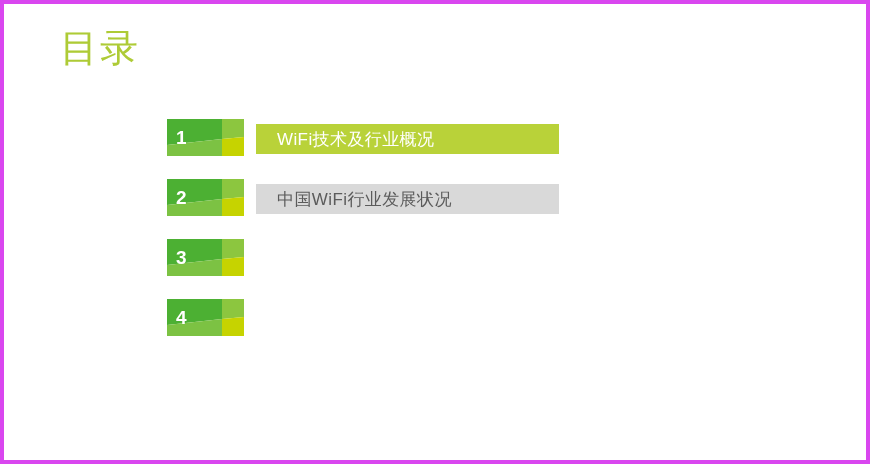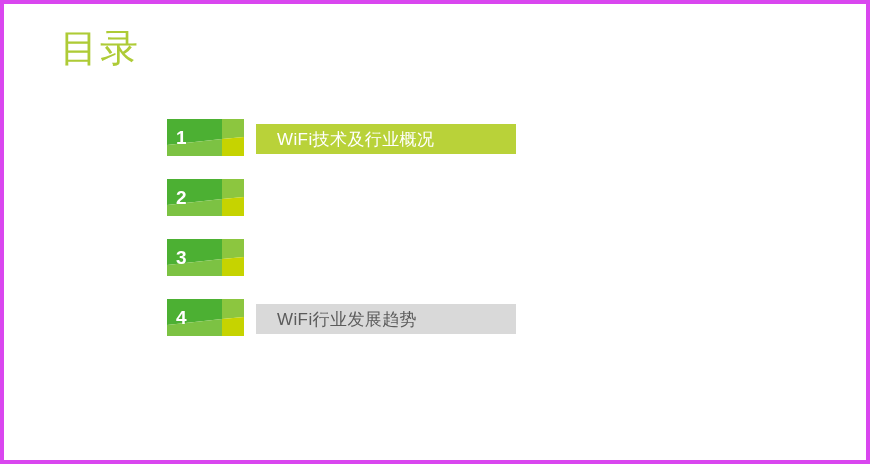--- a/index.html
+++ b/index.html
@@ -79,21 +79,21 @@
     color: #ffffff;
     z-index: 2;
     text-shadow: 0 0 1px rgba(0,0,0,0.06);
   }
 
   
   .label-bar {
     position: absolute;
     left: 89px;
     top: 5px;
-    width: 260px;
+    width: 303px;
     height: 30px;
     background: #d9d9d9;
   }
   .toc-row.active .label-bar {
     background: #b9d239;
   }
   .label-text {
     position: absolute;
     left: 21px;
     top: 0;
@@ -135,20 +135,23 @@
     <div class="toc-row">
       <div class="num-chip">
         <svg class="chip-svg" viewBox="0 0 77 37" preserveAspectRatio="none">
           <polygon points="0,0 55,0 55,20 0,26" fill="#4cb033"></polygon>
           <polygon points="0,26 55,20 55,37 0,37" fill="#7cc243"></polygon>
           <polygon points="55,0 77,0 77,18 55,20" fill="#8cc63f"></polygon>
           <polygon points="55,20 77,18 77,37 55,37" fill="#c6d300"></polygon>
         </svg>
         <span class="num-text">2</span>
       </div>
+      <div class="label-bar">
+        <span class="label-text">中国WiFi行业发展状况</span>
+      </div>
     </div>
 
     <div class="toc-row">
       <div class="num-chip">
         <svg class="chip-svg" viewBox="0 0 77 37" preserveAspectRatio="none">
           <polygon points="0,0 55,0 55,20 0,26" fill="#4cb033"></polygon>
           <polygon points="0,26 55,20 55,37 0,37" fill="#7cc243"></polygon>
           <polygon points="55,0 77,0 77,18 55,20" fill="#8cc63f"></polygon>
           <polygon points="55,20 77,18 77,37 55,37" fill="#c6d300"></polygon>
         </svg>
@@ -159,19 +162,16 @@
     <div class="toc-row">
       <div class="num-chip">
         <svg class="chip-svg" viewBox="0 0 77 37" preserveAspectRatio="none">
           <polygon points="0,0 55,0 55,20 0,26" fill="#4cb033"></polygon>
           <polygon points="0,26 55,20 55,37 0,37" fill="#7cc243"></polygon>
           <polygon points="55,0 77,0 77,18 55,20" fill="#8cc63f"></polygon>
           <polygon points="55,20 77,18 77,37 55,37" fill="#c6d300"></polygon>
         </svg>
         <span class="num-text">4</span>
       </div>
-      <div class="label-bar">
-        <span class="label-text">WiFi行业发展趋势</span>
-      </div>
     </div>
 
   </div>
 </div>
 
 </body></html>

